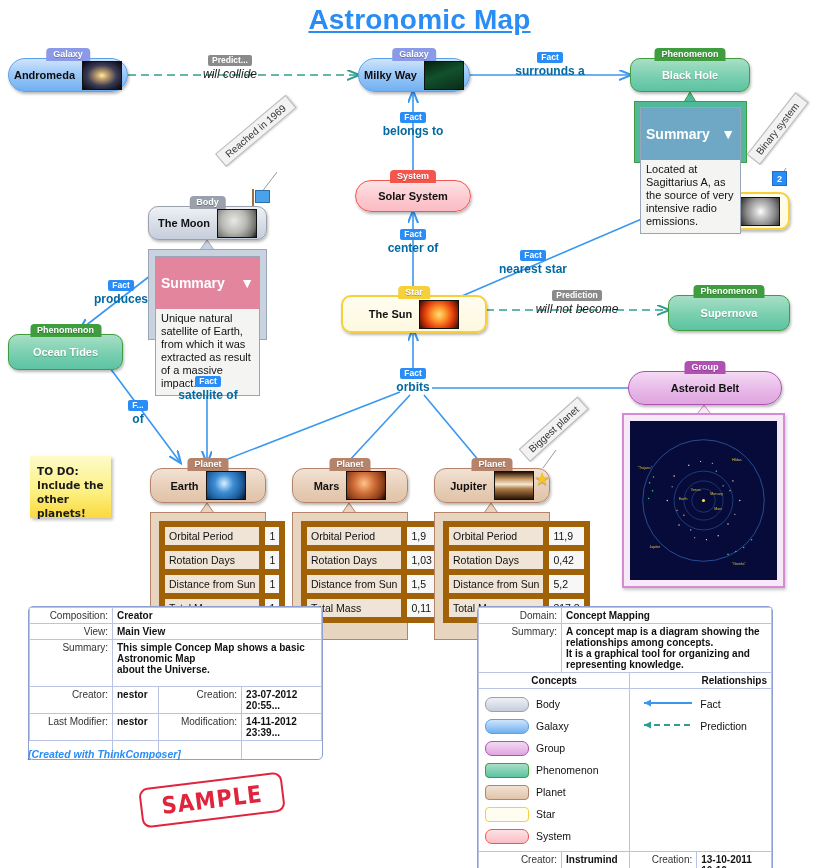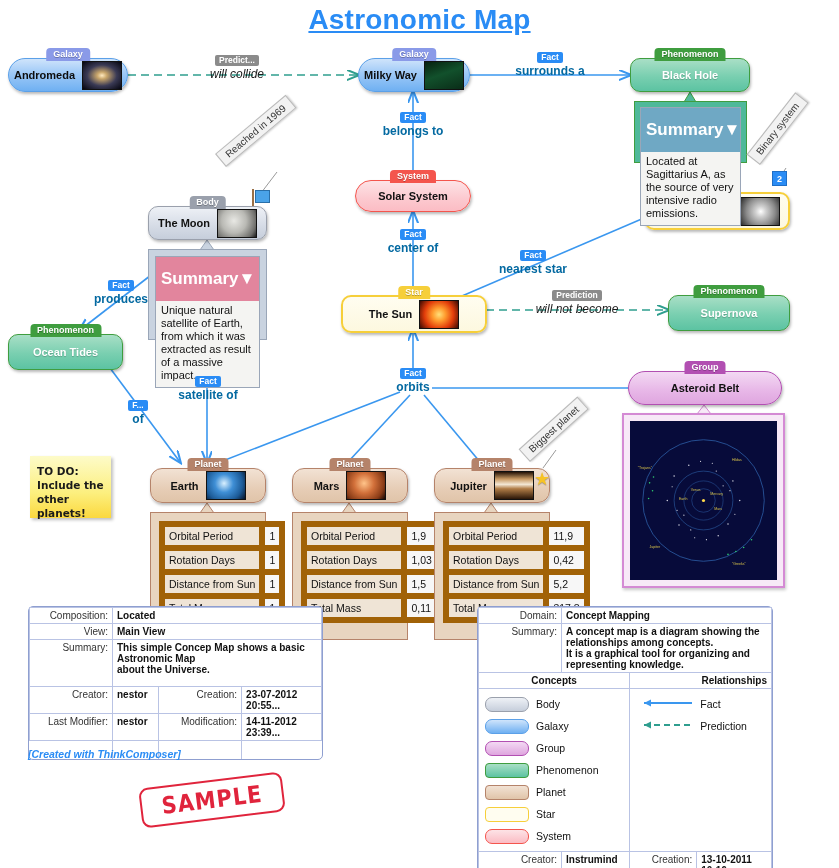--- a/index.html
+++ b/index.html
@@ -62,21 +62,21 @@
            border:1.6px solid #b24fb2;color:#111;}
   .n-planet{background:linear-gradient(180deg,#f2e2d4 0%,#e6cdb6 60%,#e0c4a9 100%);
             border:1.6px solid #b5836a;color:#111;border-radius:12px;}
 
   
   .panel{position:absolute;box-sizing:border-box;}
   .panel-body{border:1.4px solid #9aa6b8;background:#c9d3e0;padding:6px;}
   .summary-box{border:1px solid #9aa6b8;}
   .summary-head{
     display:flex;align-items:center;justify-content:space-between;
-    padding:12px 5px;font-weight:bold;font-size:17px;color:#fff;
+    padding:18px 5px;font-weight:bold;font-size:14px;color:#fff;
   }
   .summary-head.pink{background:#e2859d;}
   .summary-head.teal{background:#6fa8c4;}
   .summary-text{background:#f4f4f2;padding:3px 5px 5px;font-size:11px;line-height:13px;color:#111;}
   .panel-teal{border:1.4px solid #3f9d3f;background:#4fb99a;padding:5px;}
 
   
   .attr-wrap{border:1.4px solid #b5836a;background:#e8d5c0;padding:8px 8px 16px;}
   table.attrs{border-collapse:collapse;width:100%;font-size:10.5px;background:#fff;}
   table.attrs td{border:6px solid #a16207;padding:2px 4px;height:14px;}
@@ -367,21 +367,21 @@
       <td class="v">5,2</td>
         </tr>
     <tr>
       <td class="k">Total Mass</td>
       <td class="v">317,8</td>
         </tr>
   </tbody>
     </table>
 </div>
 
-<div class="edge-label" style="left:172px;top:53px;width:130px;">
+<div class="edge-label" style="left:165px;top:53px;width:130px;">
   <span class="chip pred">Predict...</span>
   <span class="txt pred">will collide</span>
 </div>
 
 <div class="edge-label" style="left:490px;top:50px;width:120px;">
   <span class="chip fact">Fact</span>
   <span class="txt">surrounds a</span>
 </div>
 
 <div class="edge-label" style="left:358px;top:110px;width:110px;">
@@ -493,21 +493,21 @@
   <div>TO DO:</div>
   <div>Include the</div>
   <div>other planets!</div>
 </div>
 
 <div class="meta" style="left:28px;top:606px;width:295px;">
   <table class="meta-t">
       <tbody>
     <tr>
       <td class="lbl">Composition:</td>
-      <td class="val" colspan="3">Located</td>
+      <td class="val" colspan="3">Creator</td>
         </tr>
     <tr>
       <td class="lbl">View:</td>
       <td class="val" colspan="3">Main View</td>
         </tr>
     <tr>
       <td class="lbl">Summary:</td>
       <td class="val" colspan="3" style="white-space:pre-line;height:42px;">This simple Concep Map shows a basic Astronomic Map
 about the Universe.</td>
         </tr>

